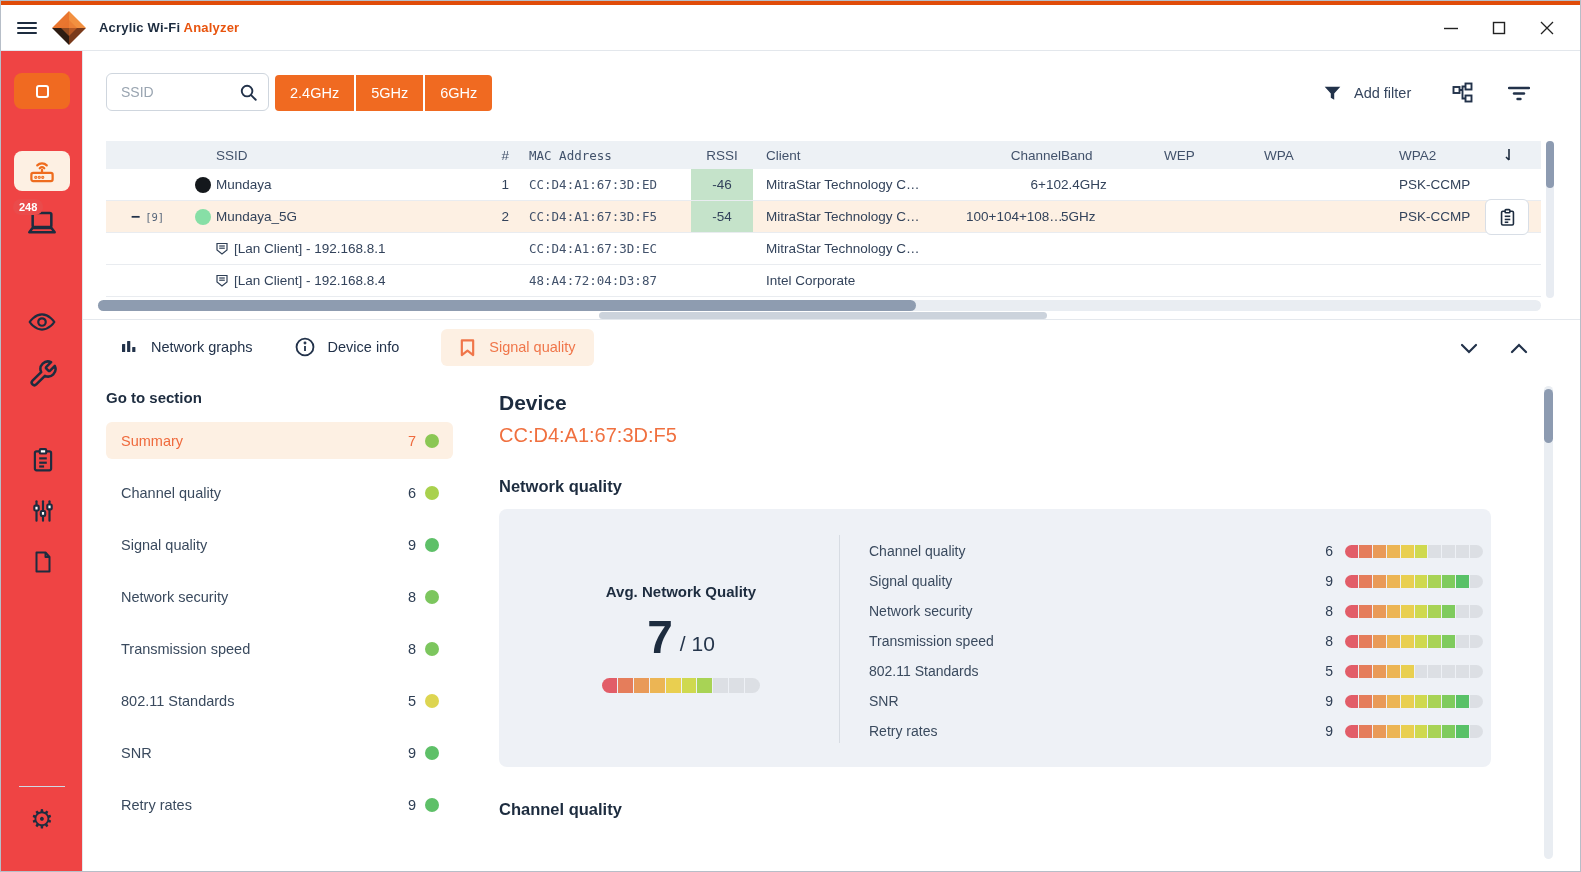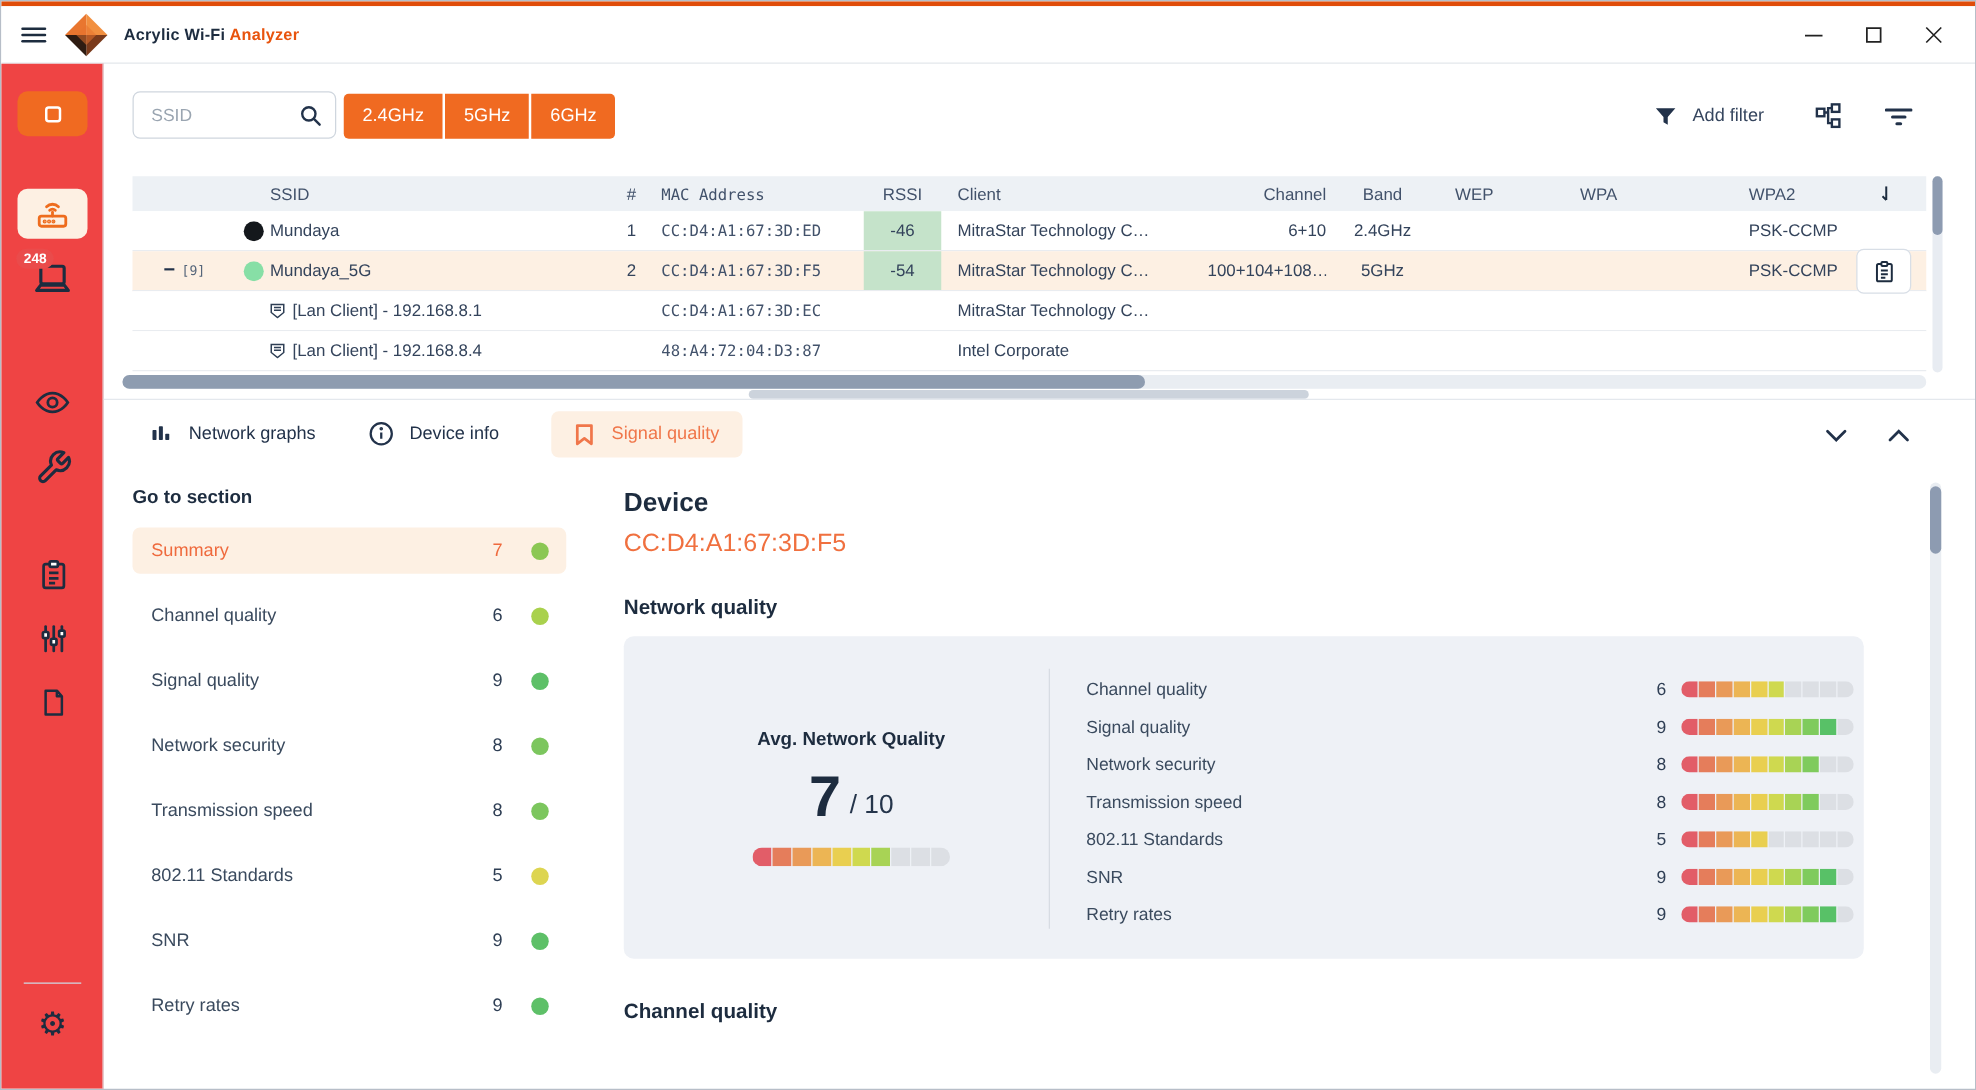--- a/index.html
+++ b/index.html
@@ -50,21 +50,21 @@
   .trow{height:32px;border-bottom:1px solid #e9ecf0;font-size:13.5px;color:#33435b;position:relative;background:#fff;}
   .trow.selected{background:#fdf0e3;}
   .tcell{overflow:hidden;white-space:nowrap;}
   .c-expand{display:flex;align-items:center;justify-content:center;gap:5px;}
   .c-dot{display:flex;align-items:center;justify-content:center;}
   .c-num{text-align:right;padding-right:4px;}
   .c-mac{padding-left:16px;font-family:"DejaVu Sans Mono",monospace;font-size:12.5px;color:#42526b;}
   .c-rssi{height:100%;display:flex;align-items:center;justify-content:center;}
   .c-vendor{padding-left:13px;}
   .c-channel{text-align:right;}
-  .c-band{text-align:center;}
+  .c-band{text-align:left;}
   .c-wep{padding-left:13px;}
   .c-wpa{padding-left:18px;}
   .c-wpa2{padding-left:48px;}
   .c-end{display:flex;align-items:center;justify-content:center;height:100%;}
   .row-dot{width:16px;height:16px;border-radius:50%;display:inline-block;}
   .minus{font-size:16px;font-weight:700;color:#22324a;line-height:1;}
   .cbadge{font-family:"DejaVu Sans Mono",monospace;font-size:10.5px;color:#55657a;}
   .client-ic{margin-right:6px;display:inline-flex;vertical-align:-2px;}
   .copy-btn{position:absolute;right:12px;top:-2px;width:44px;height:36px;background:#fff;
             border:1px solid #d8dee6;border-radius:6px;display:flex;align-items:center;
@@ -79,21 +79,21 @@
   
   .tabs{position:absolute;left:120px;top:324px;height:44px;display:flex;align-items:center;gap:42px;}
   .tab{display:flex;align-items:center;gap:13px;font-size:14.5px;color:#22324a;cursor:pointer;padding:9px 0;}
   .tab.active{background:#fdf0e3;border-radius:6px;padding:9px 18px;color:#f0764a;}
   .panel-chevrons{position:absolute;top:338px;left:1458px;display:flex;gap:30px;}
   .panel-chevrons .win-btn{width:20px;}
   
   .goto-title{position:absolute;left:105px;top:388px;font-size:15px;font-weight:700;color:#1d2c3f;}
   .nav-list{position:absolute;left:105px;top:421px;width:347px;}
   .nav-item{height:37px;margin-bottom:15px;display:flex;align-items:center;padding:0 14px 0 15px;
-            border-radius:6px;cursor:pointer;gap:14px;}
+            border-radius:6px;cursor:pointer;}
   .nav-item .lbl{flex:1;font-size:14.5px;color:#3a4a5e;}
   .nav-item .score{font-size:14.5px;color:#2e3e54;margin-right:9px;}
   .nav-item.active{background:#fdf0e3;}
   .nav-item.active .lbl,.nav-item.active .score{color:#ef6a3d;}
   .score-dot{width:14px;height:14px;border-radius:50%;display:inline-block;}
   
   .dev-heading{position:absolute;left:498px;top:390px;font-size:21px;font-weight:700;color:#1d2c3f;}
   .dev-mac{position:absolute;left:498px;top:423px;font-size:20px;color:#f0703f;}
   .sect-title{position:absolute;left:498px;font-size:16.5px;font-weight:700;color:#1d2c3f;}
   .nq-card{position:absolute;left:498px;top:508px;width:992px;height:258px;background:#eef1f6;border-radius:8px;}

